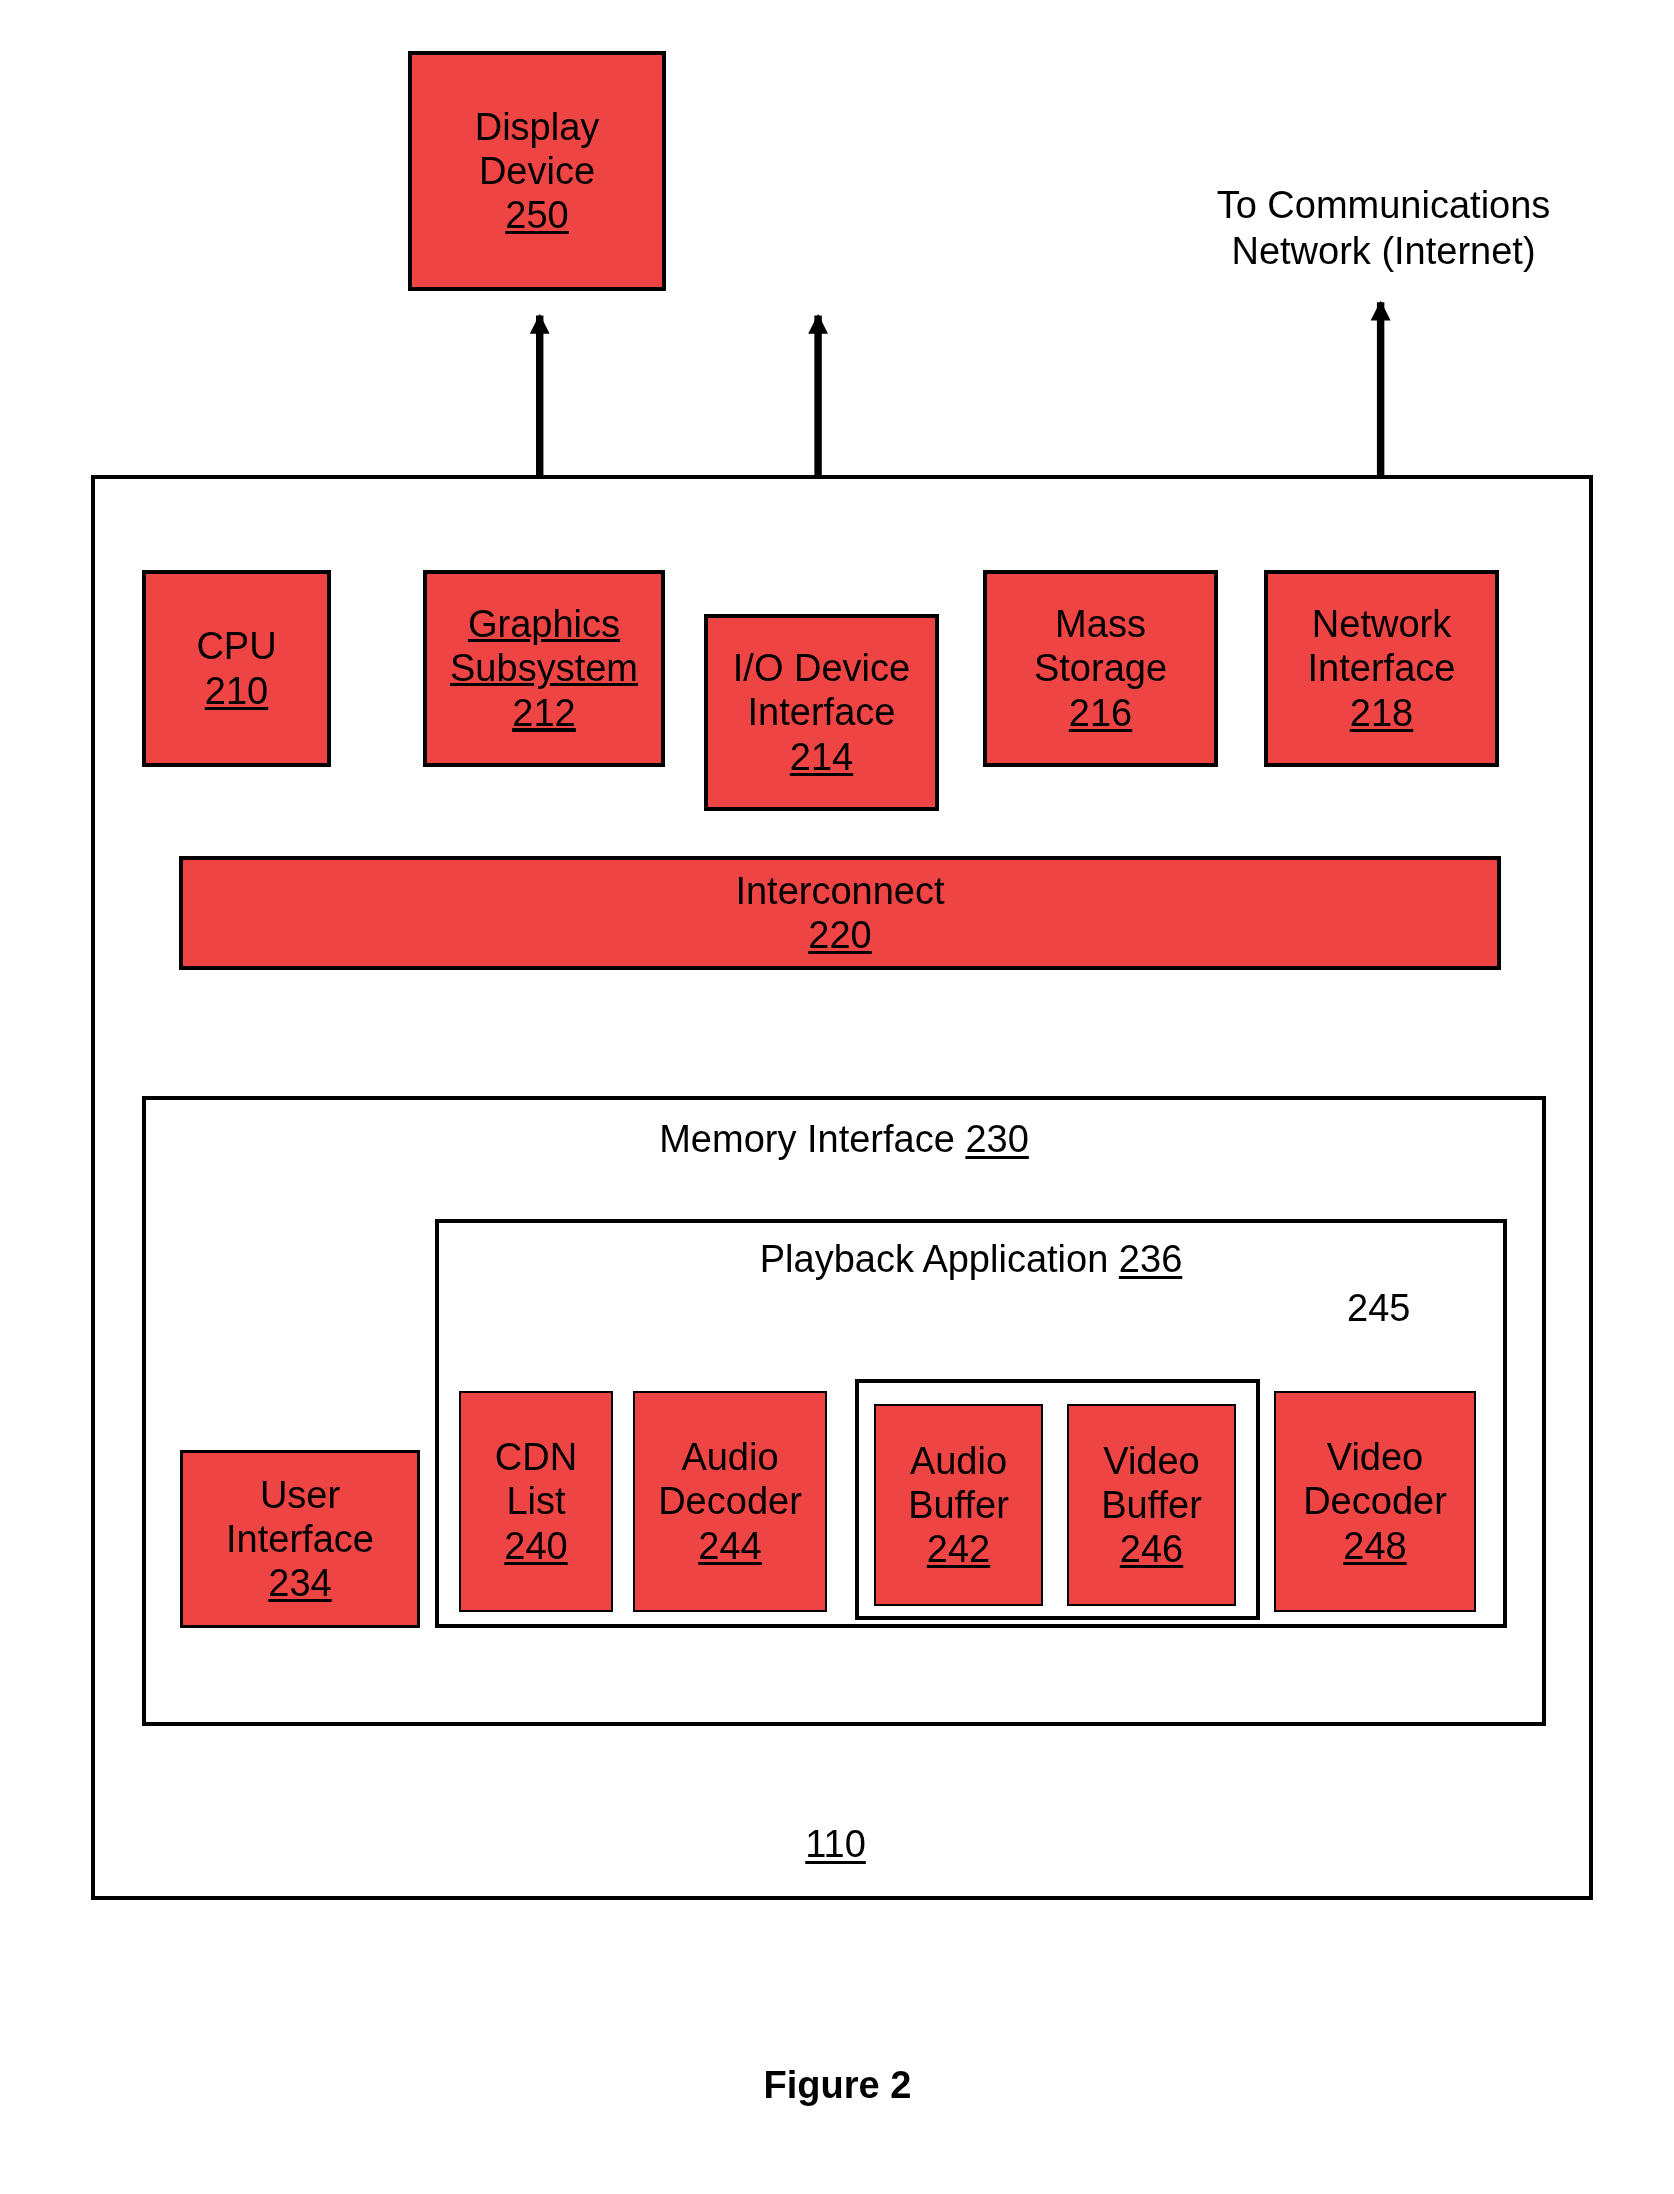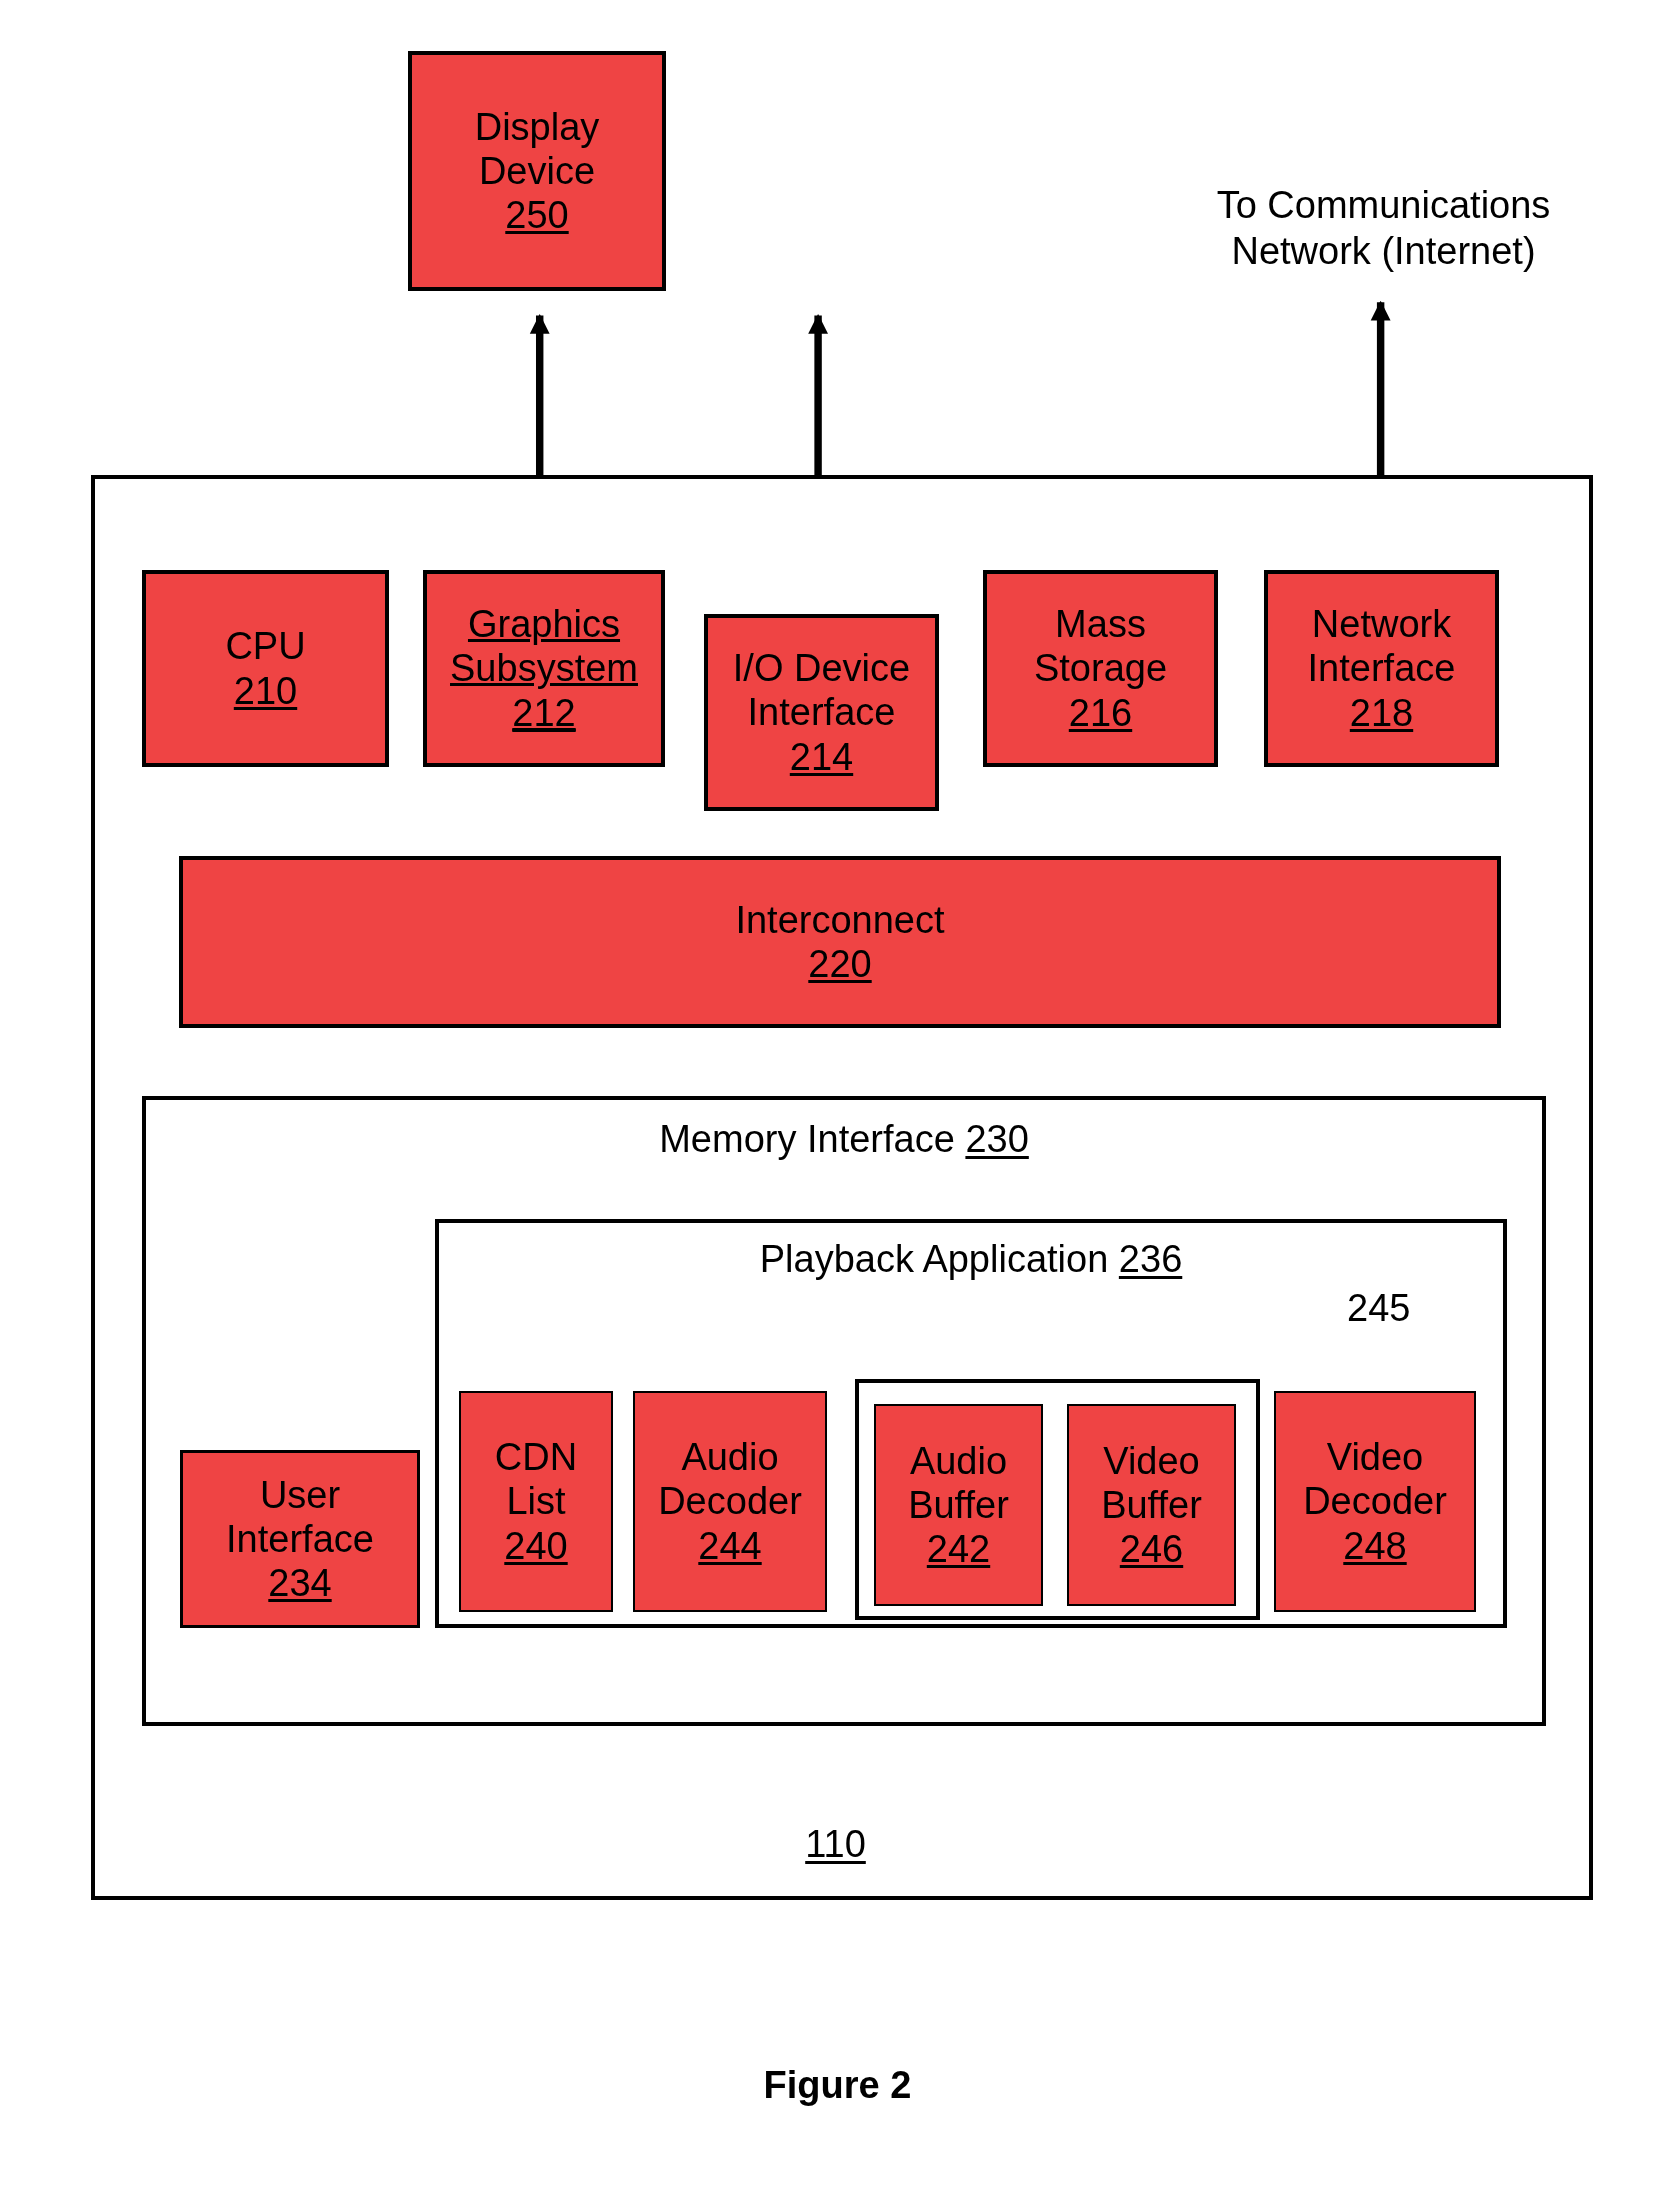--- a/index.html
+++ b/index.html
@@ -135,21 +135,21 @@
   </div>
 
 
   <div class="text t46" style="left:1152px; top:183px; width:463px;">To Communications
 Network (Internet)</div>
 
   <div class="container" style="left:91px; top:475px; width:1502px; height:1425px;"></div>
 
   <div class="text t46" style="left:753px; top:1822px; width:165px; text-decoration:underline; text-underline-offset:4.1px;">110</div>
 
-  <div class="box t46" style="left:142px; top:570px; width:247px; height:197px;">
+  <div class="box t46" style="left:142px; top:570px; width:189px; height:197px;">
     <span class="lbl">CPU</span>
     <span class="num">210</span>
   </div>
 
   <div class="box t46" style="left:423px; top:570px; width:242px; height:197px;text-decoration:underline;">
     <span class="lbl">Graphics</span>
     <span class="lbl">Subsystem</span>
     <span class="num">212</span>
   </div>
 
@@ -164,21 +164,21 @@
     <span class="lbl">Storage</span>
     <span class="num">216</span>
   </div>
 
   <div class="box t46" style="left:1264px; top:570px; width:235px; height:197px;">
     <span class="lbl">Network</span>
     <span class="lbl">Interface</span>
     <span class="num">218</span>
   </div>
 
-  <div class="box t46" style="left:179px; top:856px; width:1322px; height:172px;">
+  <div class="box t46" style="left:179px; top:856px; width:1322px; height:114px;">
     <span class="lbl">Interconnect</span>
     <span class="num">220</span>
   </div>
 
   <div class="container" style="left:142px; top:1096px; width:1404px; height:630px;"></div>
   <div class="text t46" style="left:142px; top:1117px; width:1404px;"><span>Memory Interface</span> <span style="text-decoration:underline; text-underline-offset:4.1px;">230</span></div>
 
 
   <div class="box thin t46" style="left:180px; top:1450px; width:240px; height:178px;">
     <span class="lbl">User</span>

